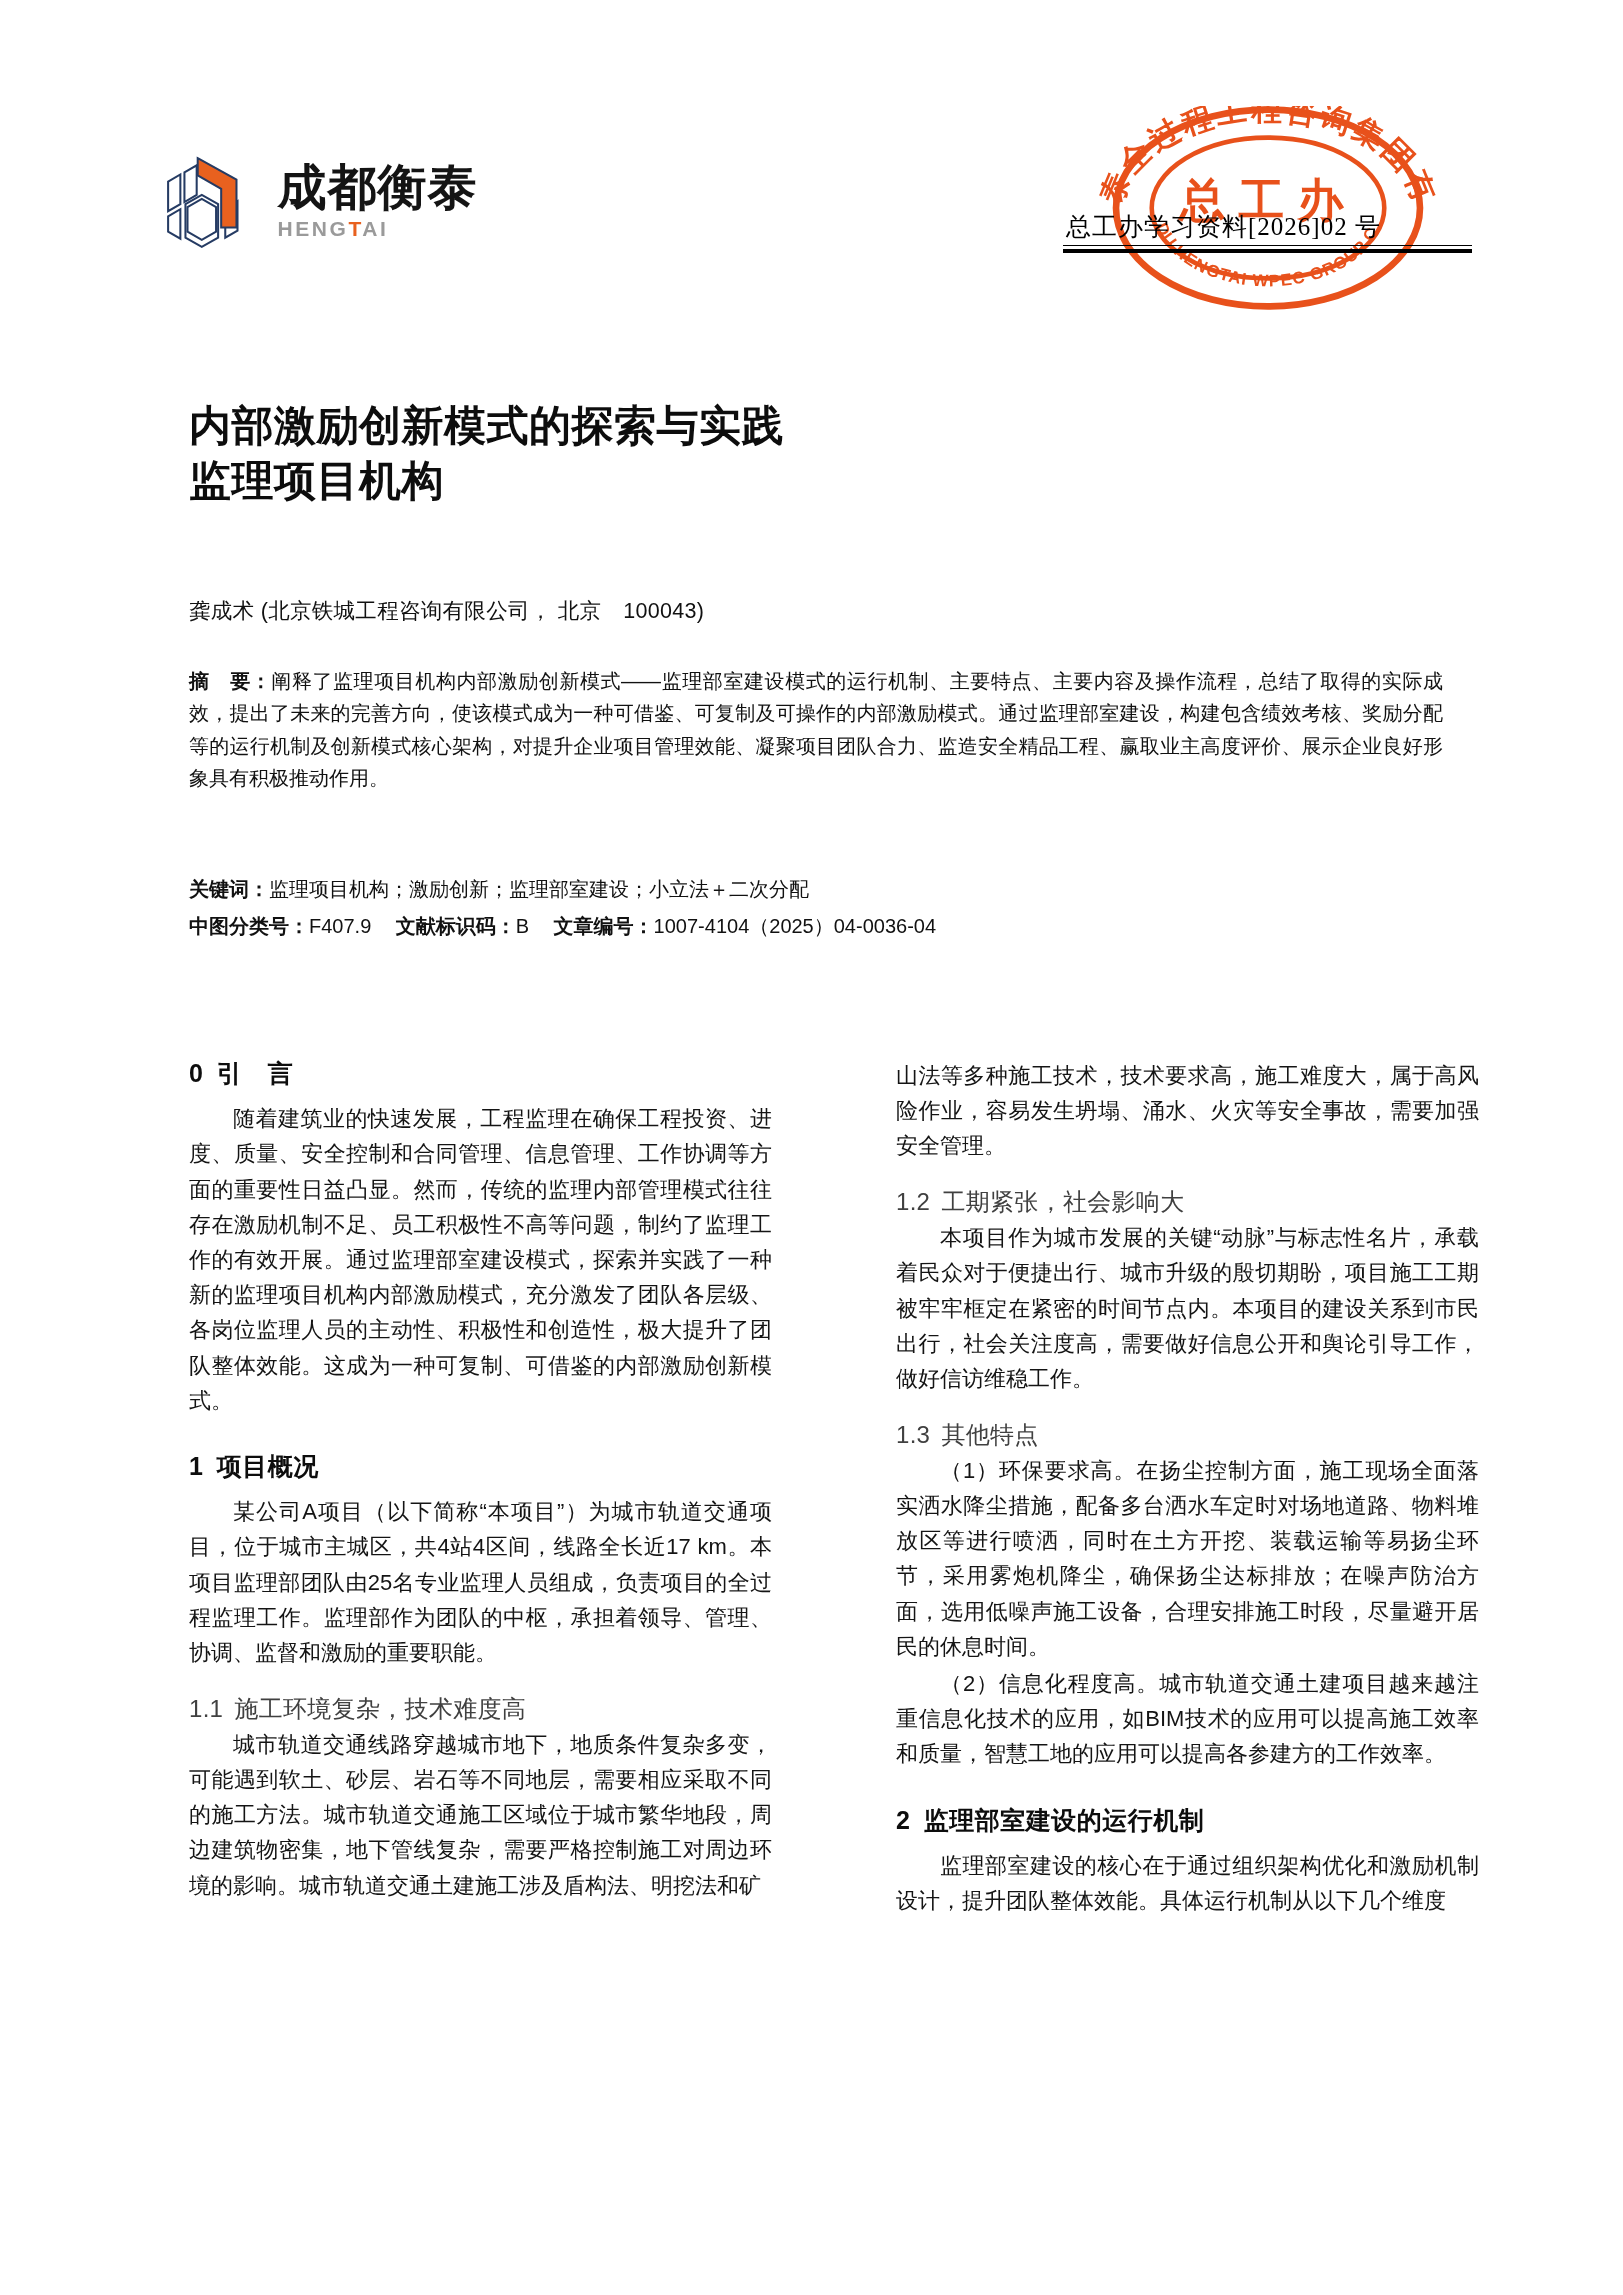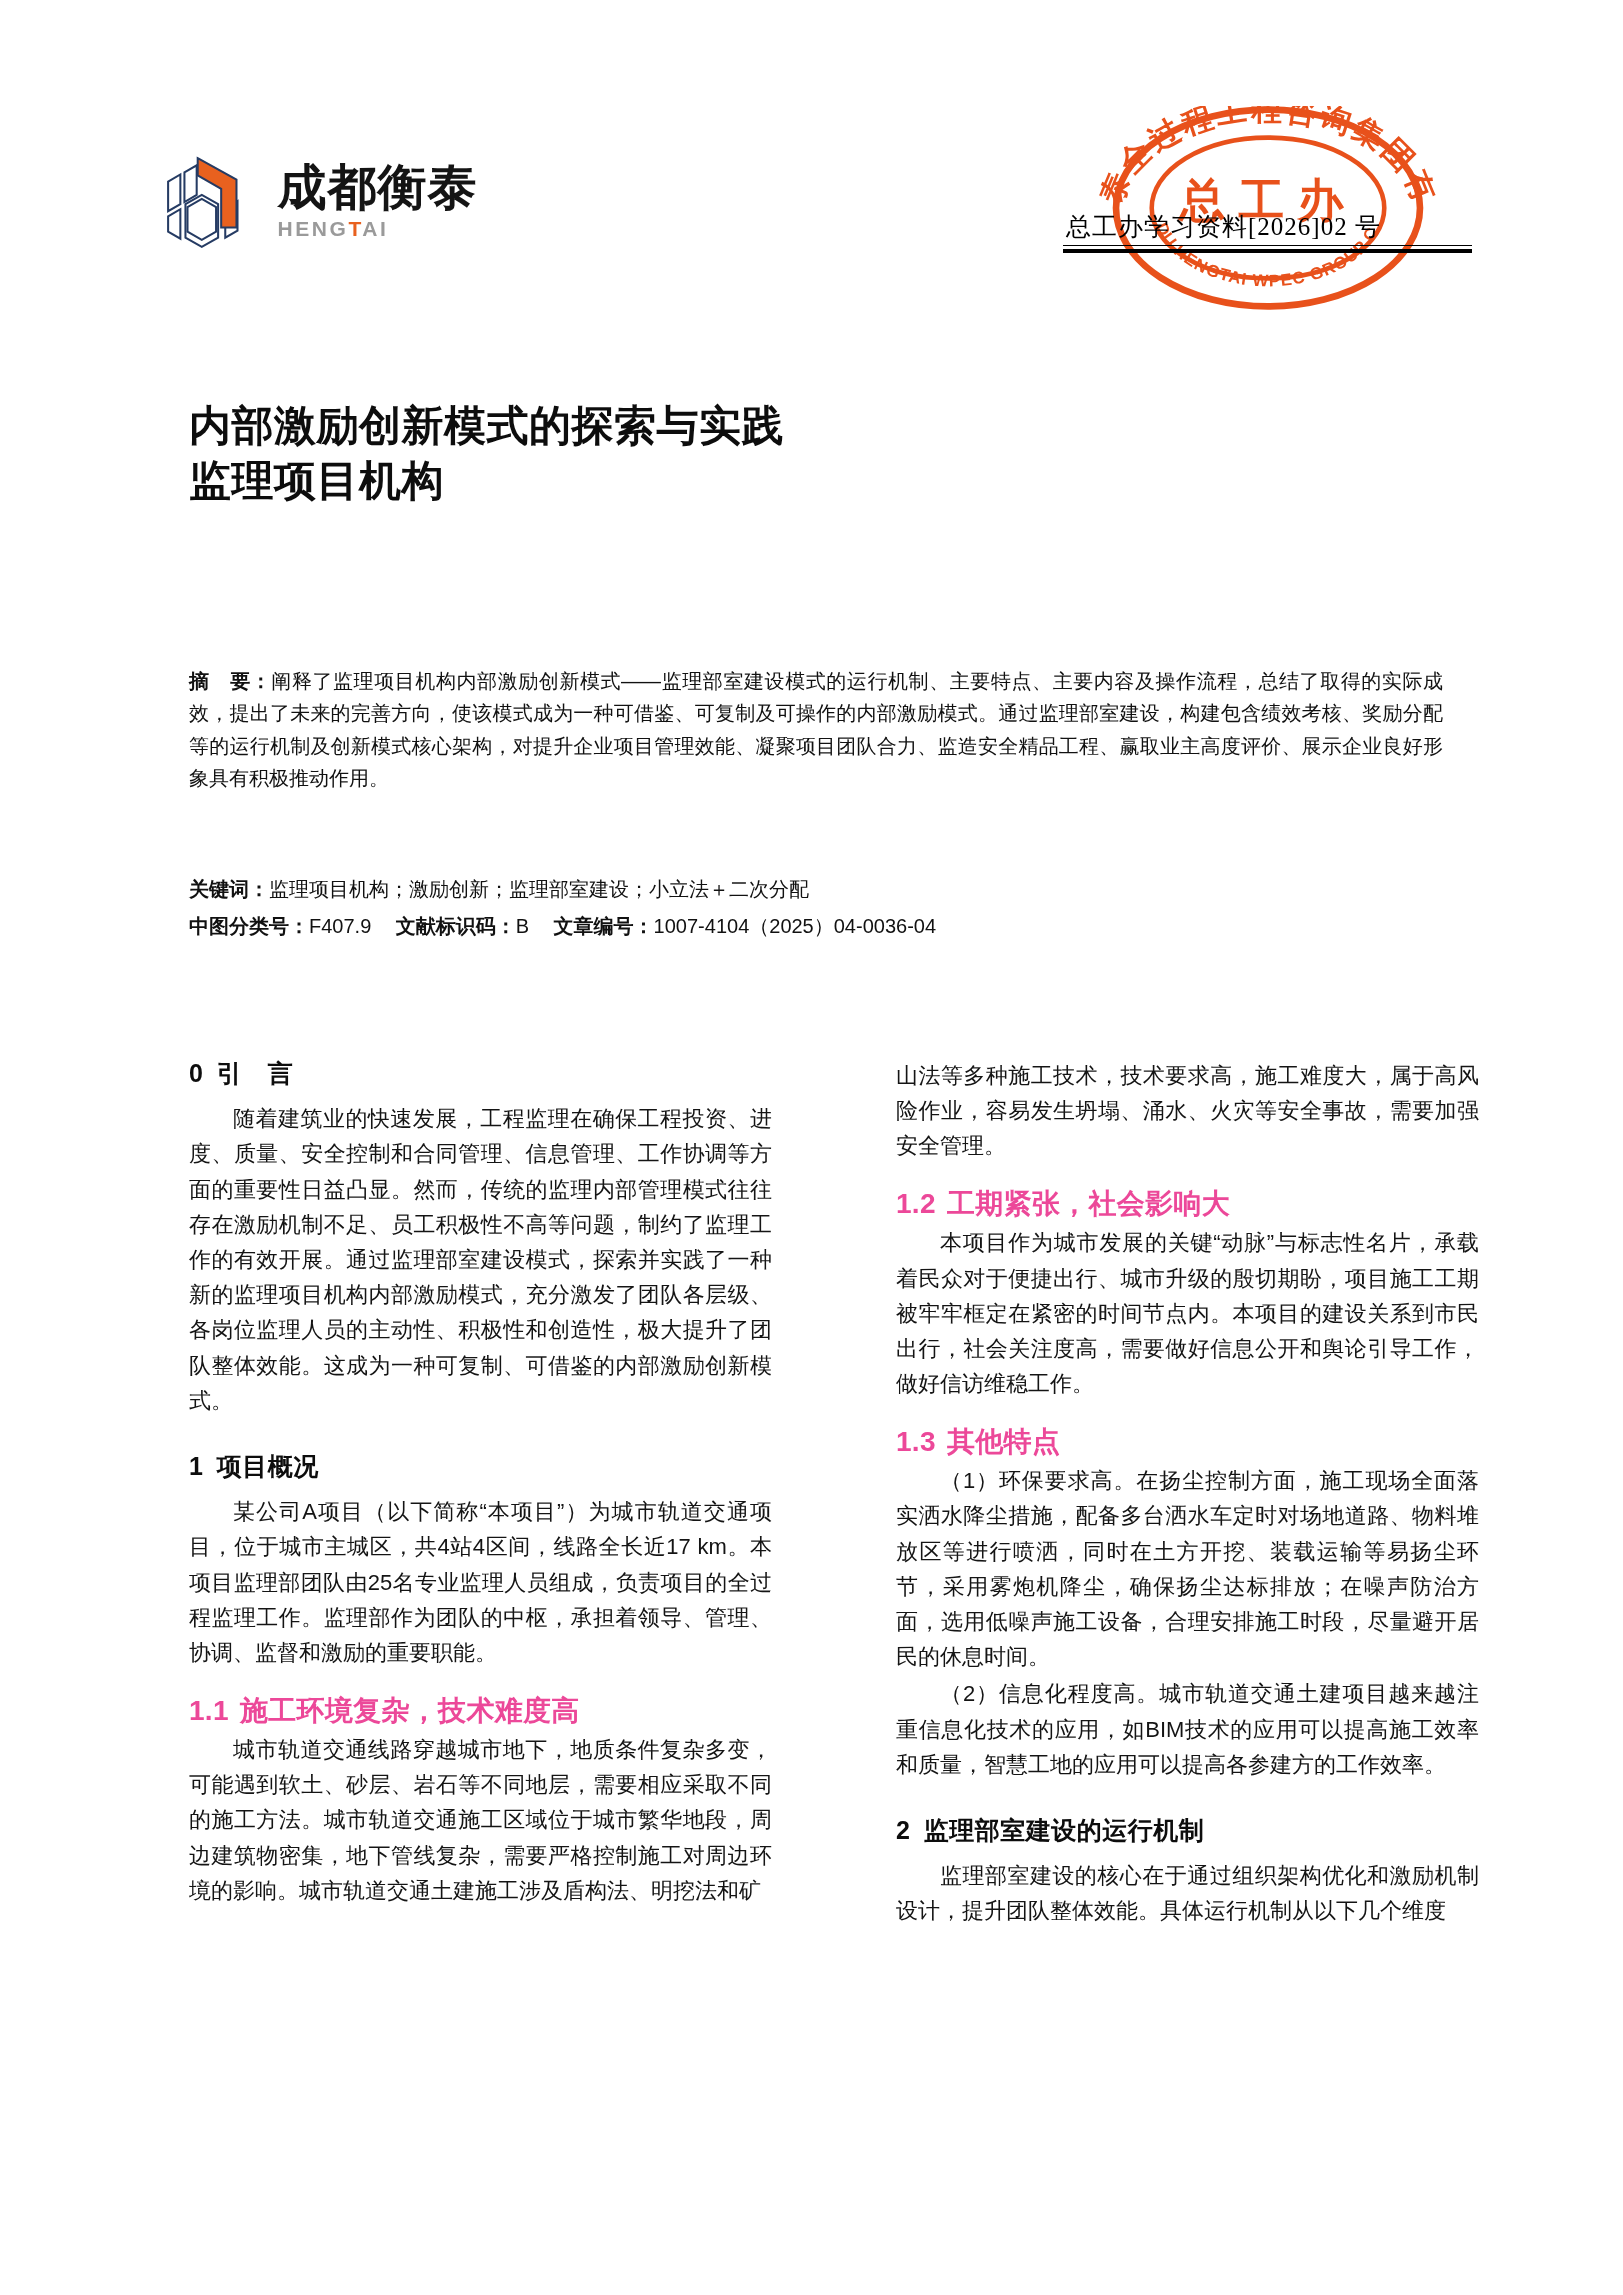--- a/index.html
+++ b/index.html
@@ -176,24 +176,24 @@
     margin: 0 0 13.3px 0;
     font-size: 25px;
     font-weight: bold;
     letter-spacing: 0.5px;
     color: #0d0d0d;
     line-height: 1.2;
   }
   h2.sec .num { margin-right: 13.3px; }
   h3.sub {
     margin: 0 0 3.1px 0;
-    font-size: 28px;
-    font-weight: bold;
+    font-size: 24px;
+    font-weight: normal;
     letter-spacing: 0.3px;
-    color: #ec4899;
+    color: #404040;
     line-height: 1.3;
   }
   h3.sub .num { margin-right: 11.2px; }
   p.para {
     margin: 0 0 2px 0;
     font-size: 22px;
     line-height: 1.60;
     text-indent: 44px;
     text-align: justify;
     text-justify: inter-character;
@@ -249,20 +249,21 @@
     </div>
     <div class="stamp-overlay">总工办学习资料[2026]02 号</div>
     <div class="stamp-rule"></div>
   </div>
 
   <div class="title-block">
     <div class="doc-title-line">内部激励创新模式的探索与实践</div>
     <div class="doc-title-line">监理项目机构</div>
   </div>
 
+  <div class="author-line">龚成术 (北京铁城工程咨询有限公司，  北京　100043)</div>
 
   <div class="abstract">
     <span class="lbl">摘　要：</span><span>阐释了监理项目机构内部激励创新模式——监理部室建设模式的运行机制、主要特点、主要内容及操作流程，总结了取得的实际成效，提出了未来的完善方向，使该模式成为一种可借鉴、可复制及可操作的内部激励模式。通过监理部室建设，构建包含绩效考核、奖励分配等的运行机制及创新模式核心架构，对提升企业项目管理效能、凝聚项目团队合力、监造安全精品工程、赢取业主高度评价、展示企业良好形象具有积极推动作用。</span>
   </div>
 
   <div class="keywords">
     <span class="lbl">关键词：</span><span>监理项目机构；激励创新；监理部室建设；小立法＋二次分配</span>
   </div>
 
   <div class="classinfo">

